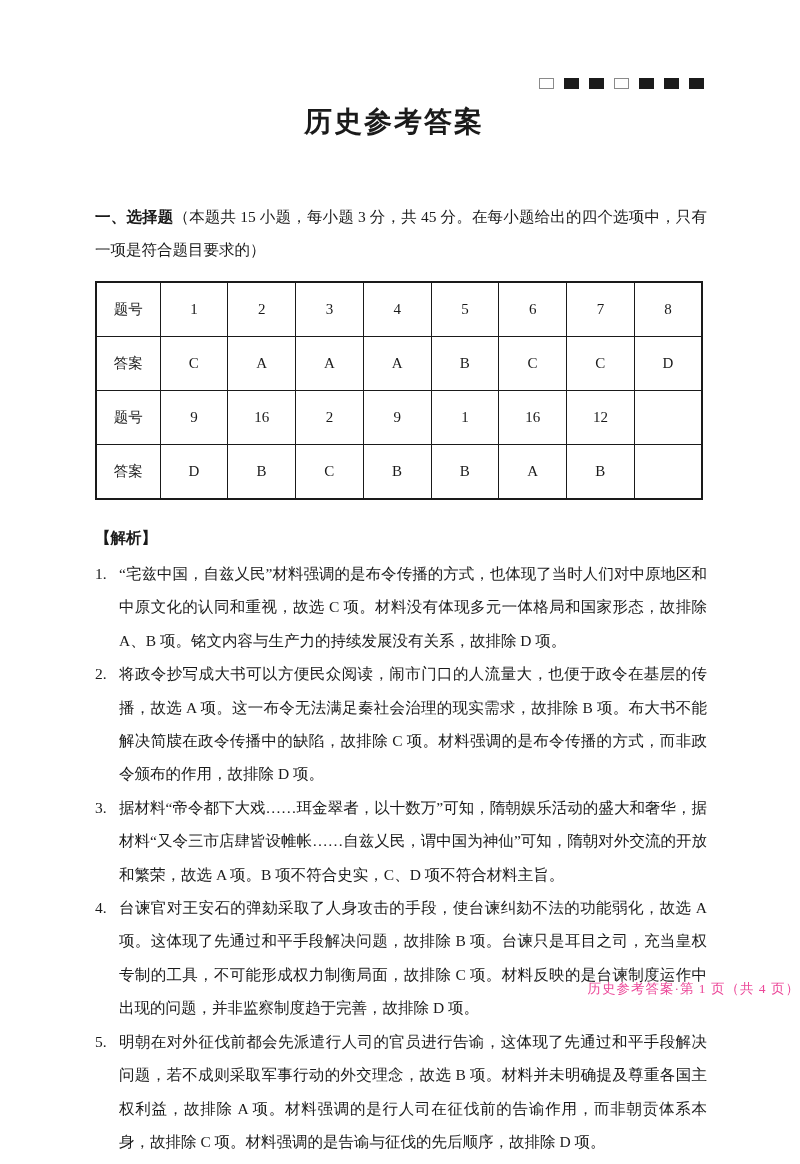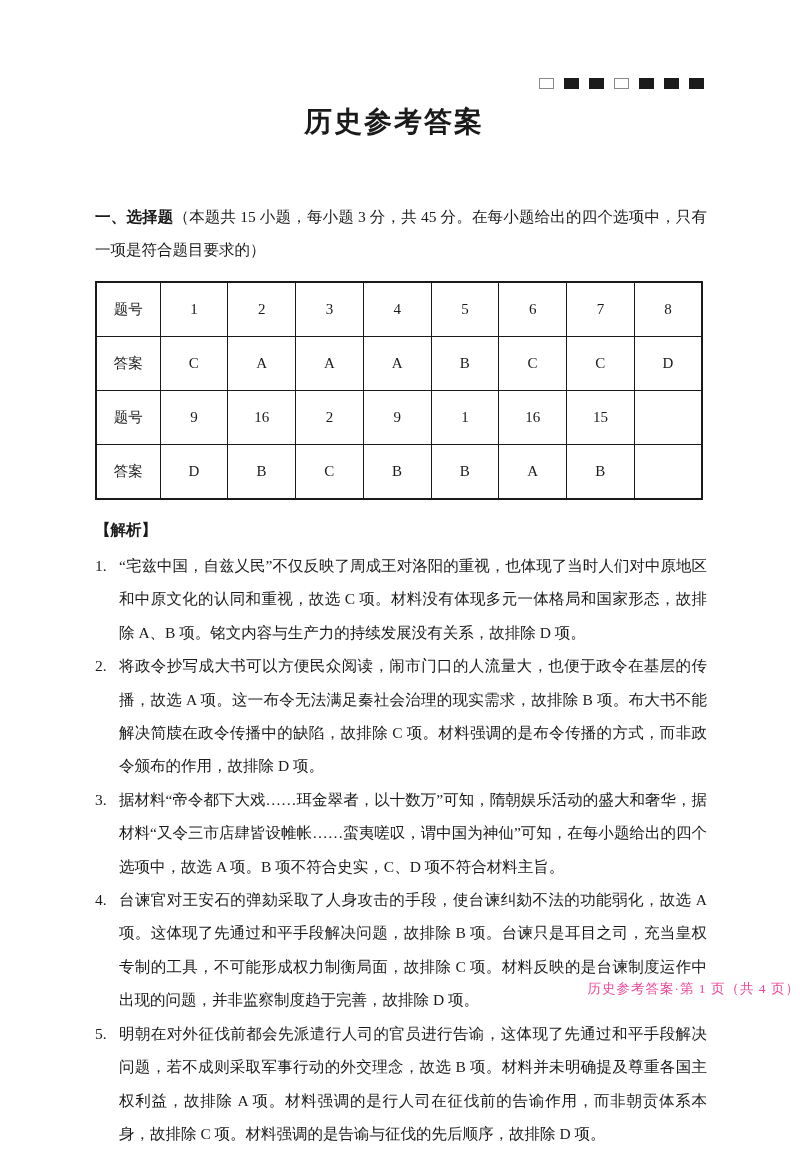--- a/index.html
+++ b/index.html
@@ -74,21 +74,21 @@
     vertical-align: middle;
     font-size: 15px;
     padding: 12px;
   }
   table.answer-table td.row-label {
     font-size: 14.5px;
   }
   col.label-col { width: 64px; }
 
   .analysis-label {
-    margin-top: 20px;
+    margin-top: 28px;
     font-family: Liberation Sans, sans-serif;
     font-weight: bold;
     font-size: 15.5px;
     line-height: 20px;
   }
 
   .analysis-items { margin-top: 9px; }
   .analysis-item {
     display: flex;
     font-size: 15.5px;
@@ -170,21 +170,21 @@
         <td>D</td>
       </tr>
       <tr>
         <td class="row-label">题号</td>
         <td>9</td>
         <td>16</td>
         <td>2</td>
         <td>9</td>
         <td>1</td>
         <td>16</td>
-        <td>15</td>
+        <td>12</td>
         <td></td>
       </tr>
       <tr>
         <td class="row-label">答案</td>
         <td>D</td>
         <td>B</td>
         <td>C</td>
         <td>B</td>
         <td>B</td>
         <td>A</td>
@@ -192,29 +192,29 @@
         <td></td>
       </tr>
     </tbody>
   </table>
 
   <div class="analysis-label">【解析】</div>
 
   <div class="analysis-items">
     <div class="analysis-item">
       <span class="item-num">1.</span>
-      <span class="item-text">“宅兹中国，自兹乂民”不仅反映了周成王对洛阳的重视，也体现了当时人们对中原地区和中原文化的认同和重视，故选 C 项。材料没有体现多元一体格局和国家形态，故排除 A、B 项。铭文内容与生产力的持续发展没有关系，故排除 D 项。</span>
+      <span class="item-text">“宅兹中国，自兹乂民”材料强调的是布令传播的方式，也体现了当时人们对中原地区和中原文化的认同和重视，故选 C 项。材料没有体现多元一体格局和国家形态，故排除 A、B 项。铭文内容与生产力的持续发展没有关系，故排除 D 项。</span>
     </div>
     <div class="analysis-item">
       <span class="item-num">2.</span>
       <span class="item-text">将政令抄写成大书可以方便民众阅读，闹市门口的人流量大，也便于政令在基层的传播，故选 A 项。这一布令无法满足秦社会治理的现实需求，故排除 B 项。布大书不能解决简牍在政令传播中的缺陷，故排除 C 项。材料强调的是布令传播的方式，而非政令颁布的作用，故排除 D 项。</span>
     </div>
     <div class="analysis-item">
       <span class="item-num">3.</span>
-      <span class="item-text">据材料“帝令都下大戏……珥金翠者，以十数万”可知，隋朝娱乐活动的盛大和奢华，据材料“又令三市店肆皆设帷帐……蛮夷嗟叹，谓中国为神仙”可知，在每小题给出的四个选项中，故选 A 项。B 项不符合史实，C、D 项不符合材料主旨。</span>
+      <span class="item-text">据材料“帝令都下大戏……珥金翠者，以十数万”可知，隋朝娱乐活动的盛大和奢华，据材料“又令三市店肆皆设帷帐……自兹乂民，谓中国为神仙”可知，隋朝对外交流的开放和繁荣，故选 A 项。B 项不符合史实，C、D 项不符合材料主旨。</span>
     </div>
     <div class="analysis-item">
       <span class="item-num">4.</span>
       <span class="item-text">台谏官对王安石的弹劾采取了人身攻击的手段，使台谏纠劾不法的功能弱化，故选 A 项。这体现了先通过和平手段解决问题，故排除 B 项。台谏只是耳目之司，充当皇权专制的工具，不可能形成权力制衡局面，故排除 C 项。材料反映的是台谏制度运作中出现的问题，并非监察制度趋于完善，故排除 D 项。</span>
     </div>
     <div class="analysis-item">
       <span class="item-num">5.</span>
       <span class="item-text">明朝在对外征伐前都会先派遣行人司的官员进行告谕，这体现了先通过和平手段解决问题，若不成则采取军事行动的外交理念，故选 B 项。材料并未明确提及尊重各国主权利益，故排除 A 项。材料强调的是行人司在征伐前的告谕作用，而非朝贡体系本身，故排除 C 项。材料强调的是告谕与征伐的先后顺序，故排除 D 项。</span>
     </div>
   </div>

